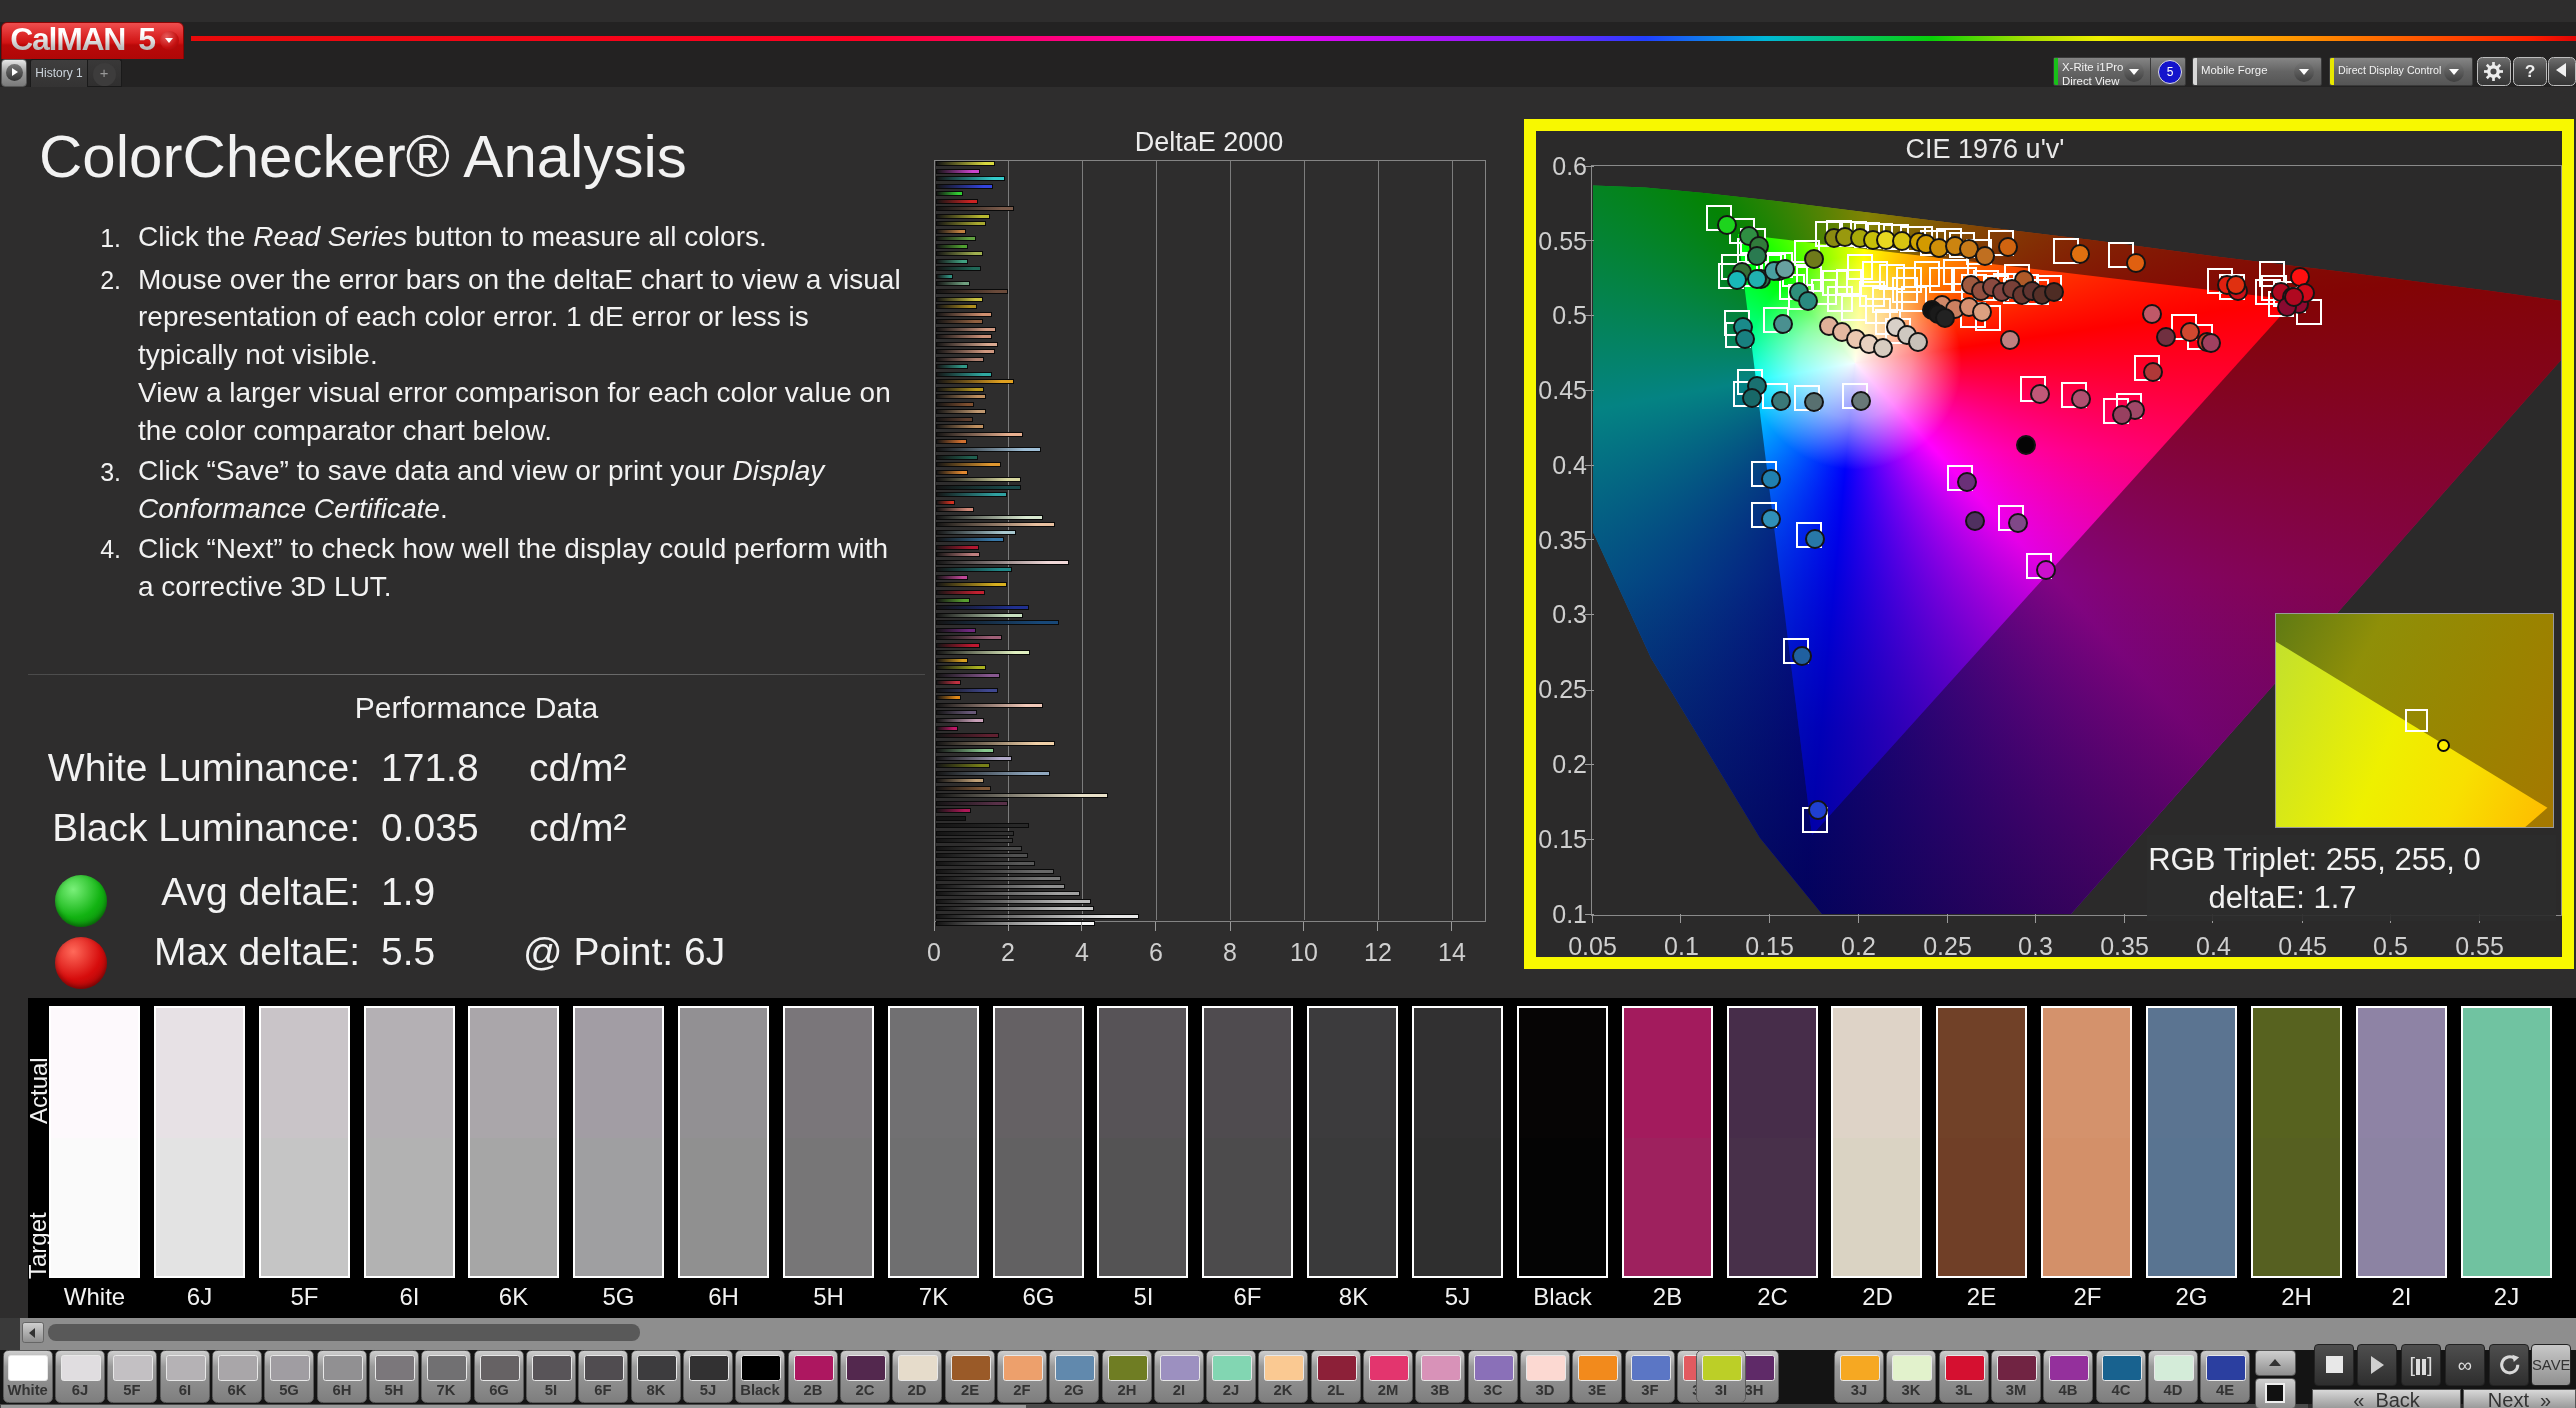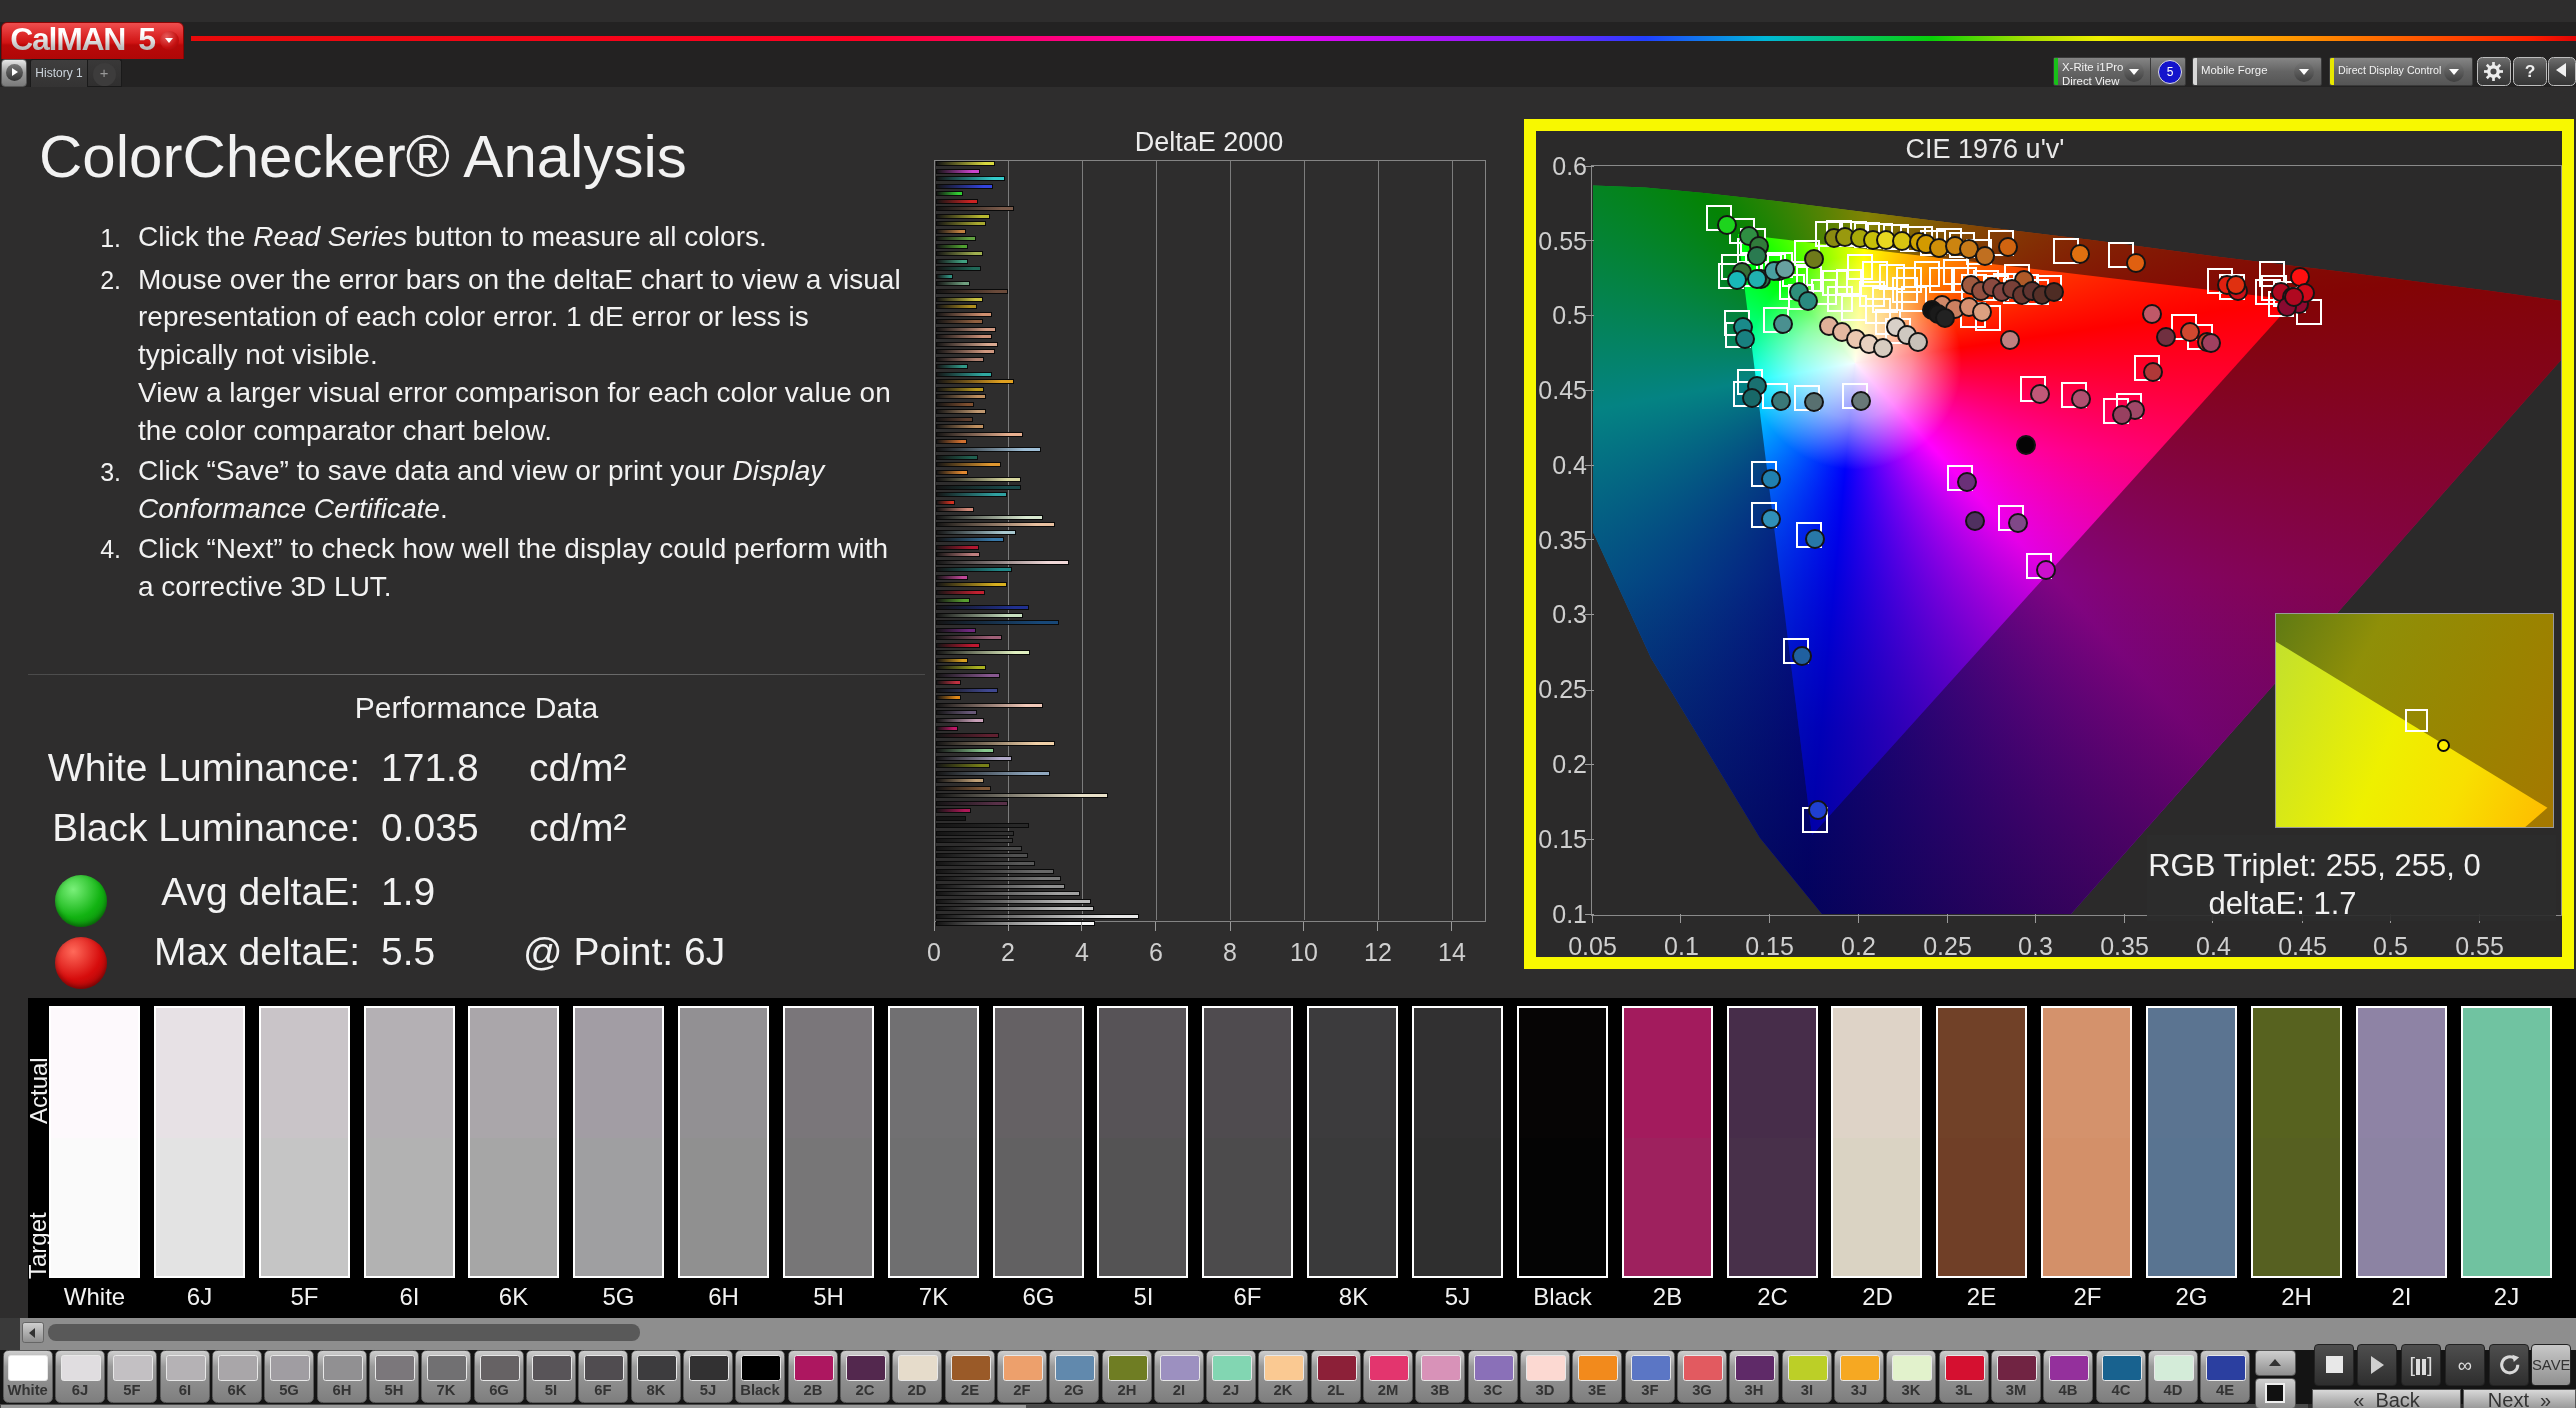--- a/index.html
+++ b/index.html
@@ -592,21 +592,21 @@
 <div class="cxtick" style="left:2390px"></div>
 <div class="cxlab" style="left:2357px">0.5</div>
 <div class="cxtick" style="left:2479px"></div>
 <div class="cxlab" style="left:2446px">0.55</div>
 <div id="inset">
       <div id="insetbr"></div>
     </div>
 <div id="insetsq"></div>
     <div id="insetci"></div>
 <div id="cinfo">
-      <div style="margin-top:13px;width:335px">RGB Triplet: 255, 255, 0</div>
+      <div style="margin-top:7px;width:335px">RGB Triplet: 255, 255, 0</div>
       <div style="margin-top:2px;width:271px">deltaE: 1.7</div>
     </div>
 <div id="compbg"></div>
 <div id="actlab">Actual</div>
     <div id="tgtlab">Target</div>
 <div class="sw" style="left:49px">
       <div class="swa" style="background:#fdf9fc"></div>
       <div class="swt" style="background:#fafafa"></div>
     </div>
     <div class="swl" style="left:22px">White</div>
@@ -859,21 +859,21 @@
         <div class="cbl">3F</div>
       </div>
 <div class="cbtn" style="left:1677px">
         <div class="cbsw" style="background:#e25a60"></div>
         <div class="cbl">3G</div>
       </div>
 <div class="cbtn" style="left:1729px">
         <div class="cbsw" style="background:#5f2a68"></div>
         <div class="cbl">3H</div>
       </div>
-<div class="cbtn" style="left:1782px">
+<div class="cbtn" style="left:1696px">
         <div class="cbsw" style="background:#bccf27"></div>
         <div class="cbl">3I</div>
       </div>
 <div class="cbtn" style="left:1834px">
         <div class="cbsw" style="background:#f6a822"></div>
         <div class="cbl">3J</div>
       </div>
 <div class="cbtn" style="left:1886px">
         <div class="cbsw" style="background:#e2f2cc"></div>
         <div class="cbl">3K</div>

